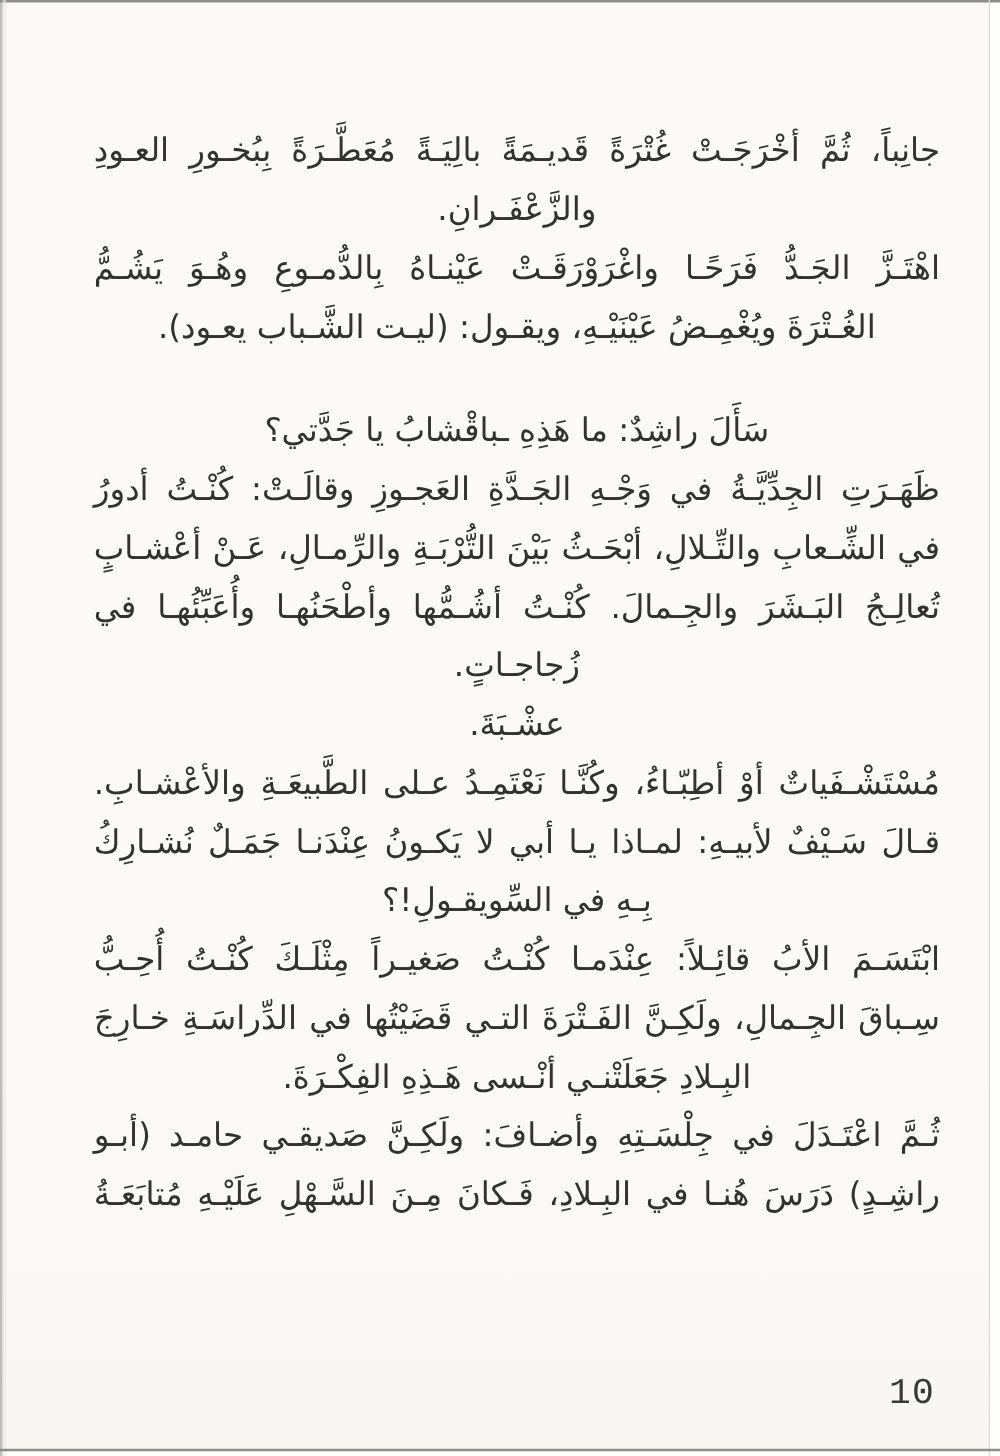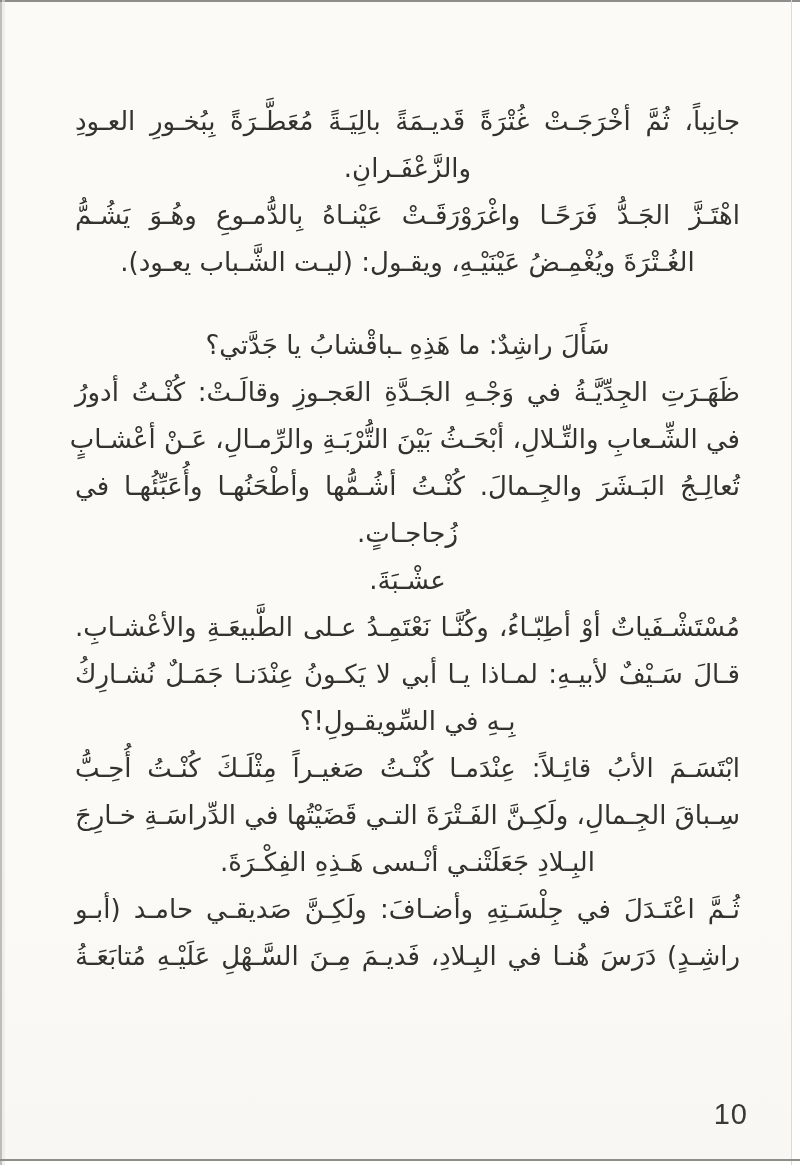--- a/index.html
+++ b/index.html
@@ -41,21 +41,21 @@
     background: var(--edge-dark, #8d8d89);
   }
   .edge-bottom-strip {
     position: absolute; top: 1161px; left: 0; right: 0; bottom: 0;
     background: var(--page-side, #fefefc);
   }
   
   .text-block {
     position: absolute;
     top: 98px;
-    right: 60px;
+    right: 48px;
     left: 75px;
     direction: rtl;
     color: var(--ink, #33322e);
     font-size: 26px;
   }
   .line {
     height: 47px;
     line-height: 47px;
     white-space: nowrap;
   }
@@ -66,21 +66,21 @@
   .line.start {
     text-align: center;
   }
   .line-gap {
     height: 36px;
   }
   .page-number {
     position: absolute;
     top: 1098px;
     right: 52px;
-    font-family: Liberation Sans, sans-serif;
+    font-family: Liberation Mono, monospace;
     font-size: 29px;
     color: #3a3935;
     letter-spacing: 1px;
   }
 </style>
 </head>
 <body>
 
 <div class="page">
   <div class="edge-right-strip"></div>
@@ -103,17 +103,17 @@
       <div class="line justify">تُعالِـجُ البَـشَرَ والجِـمالَ. كُنْـتُ أشُـمُّها وأطْحَنُهـا وأُعَبِّئُهـا في</div>
       <div class="line start">زُجاجـاتٍ.</div>
       <div class="line start">عشْـبَةَ.</div>
       <div class="line justify">مُسْتَشْـفَياتٌ أوْ أطِبّـاءُ، وكُنَّـا نَعْتَمِـدُ عـلى الطَّبيعَـةِ والأعْشـابِ.</div>
       <div class="line justify">قـالَ سَـيْفٌ لأبيـهِ: لمـاذا يـا أبي لا يَكـونُ عِنْدَنـا جَمَـلٌ نُشـارِكُ</div>
       <div class="line start">بِـهِ في السِّويقـولِ!؟</div>
       <div class="line justify">ابْتَسَـمَ الأبُ قائِـلاً: عِنْدَمـا كُنْـتُ صَغيـراً مِثْلَـكَ كُنْـتُ أُحِـبُّ</div>
       <div class="line justify">سِـباقَ الجِـمالِ، ولَكِـنَّ الفَـتْرَةَ التـي قَضَيْتُها في الدِّراسَـةِ خـارِجَ</div>
       <div class="line start">البِـلادِ جَعَلَتْنـي أنْـسى هَـذِهِ الفِكْـرَةَ.</div>
       <div class="line justify">ثُـمَّ اعْتَـدَلَ في جِلْسَـتِهِ وأضـافَ: ولَكِـنَّ صَديقـي حامـد (أبـو</div>
-      <div class="line justify">راشِـدٍ) دَرَسَ هُنـا في البِـلادِ، فَديـمَ مِـنَ السَّـهْلِ عَلَيْـهِ مُتابَعَـةُ</div>
+      <div class="line justify">راشِـدٍ) دَرَسَ هُنـا في البِـلادِ، فَـكانَ مِـنَ السَّـهْلِ عَلَيْـهِ مُتابَعَـةُ</div>
     </div>
 
   <div class="page-number">10</div>
 </div>
 
 </body></html>

